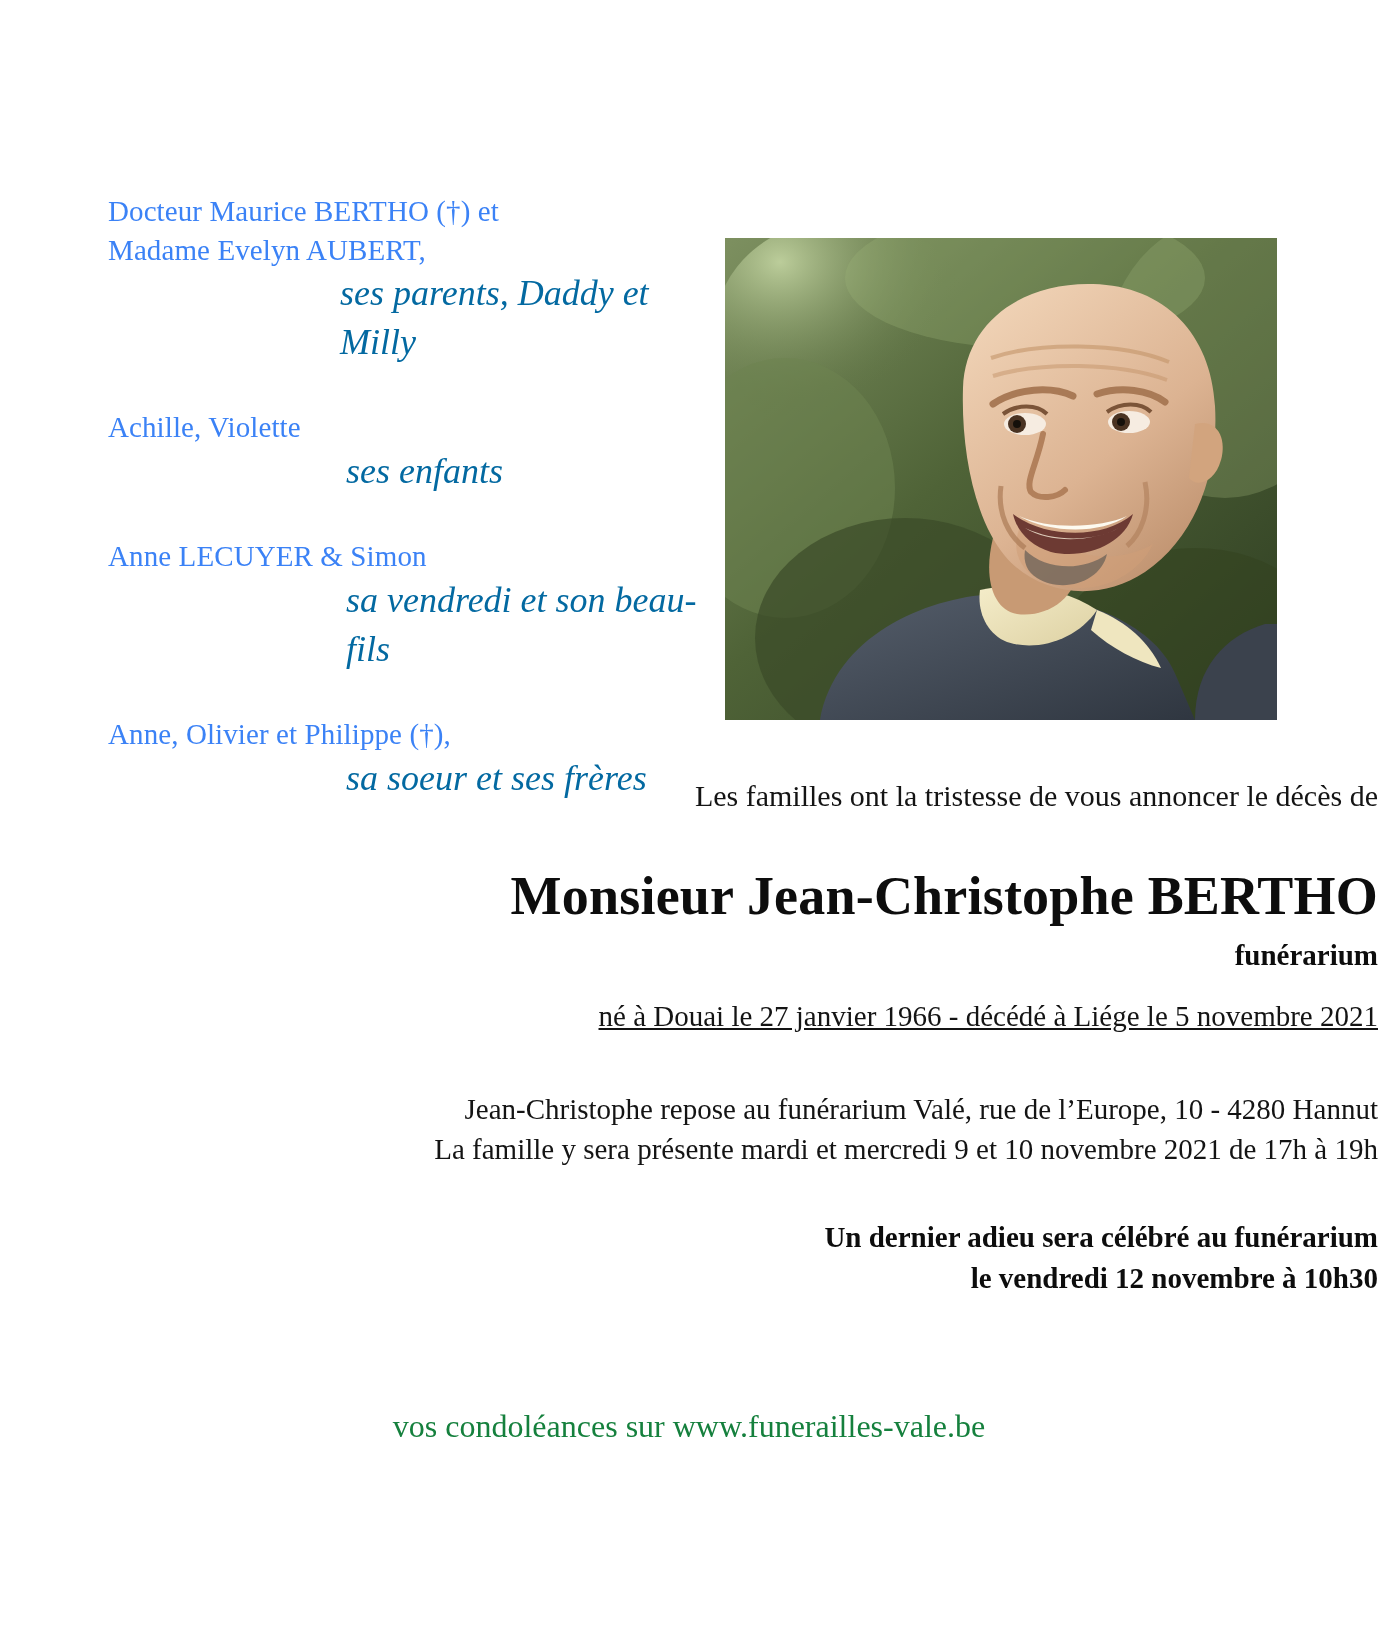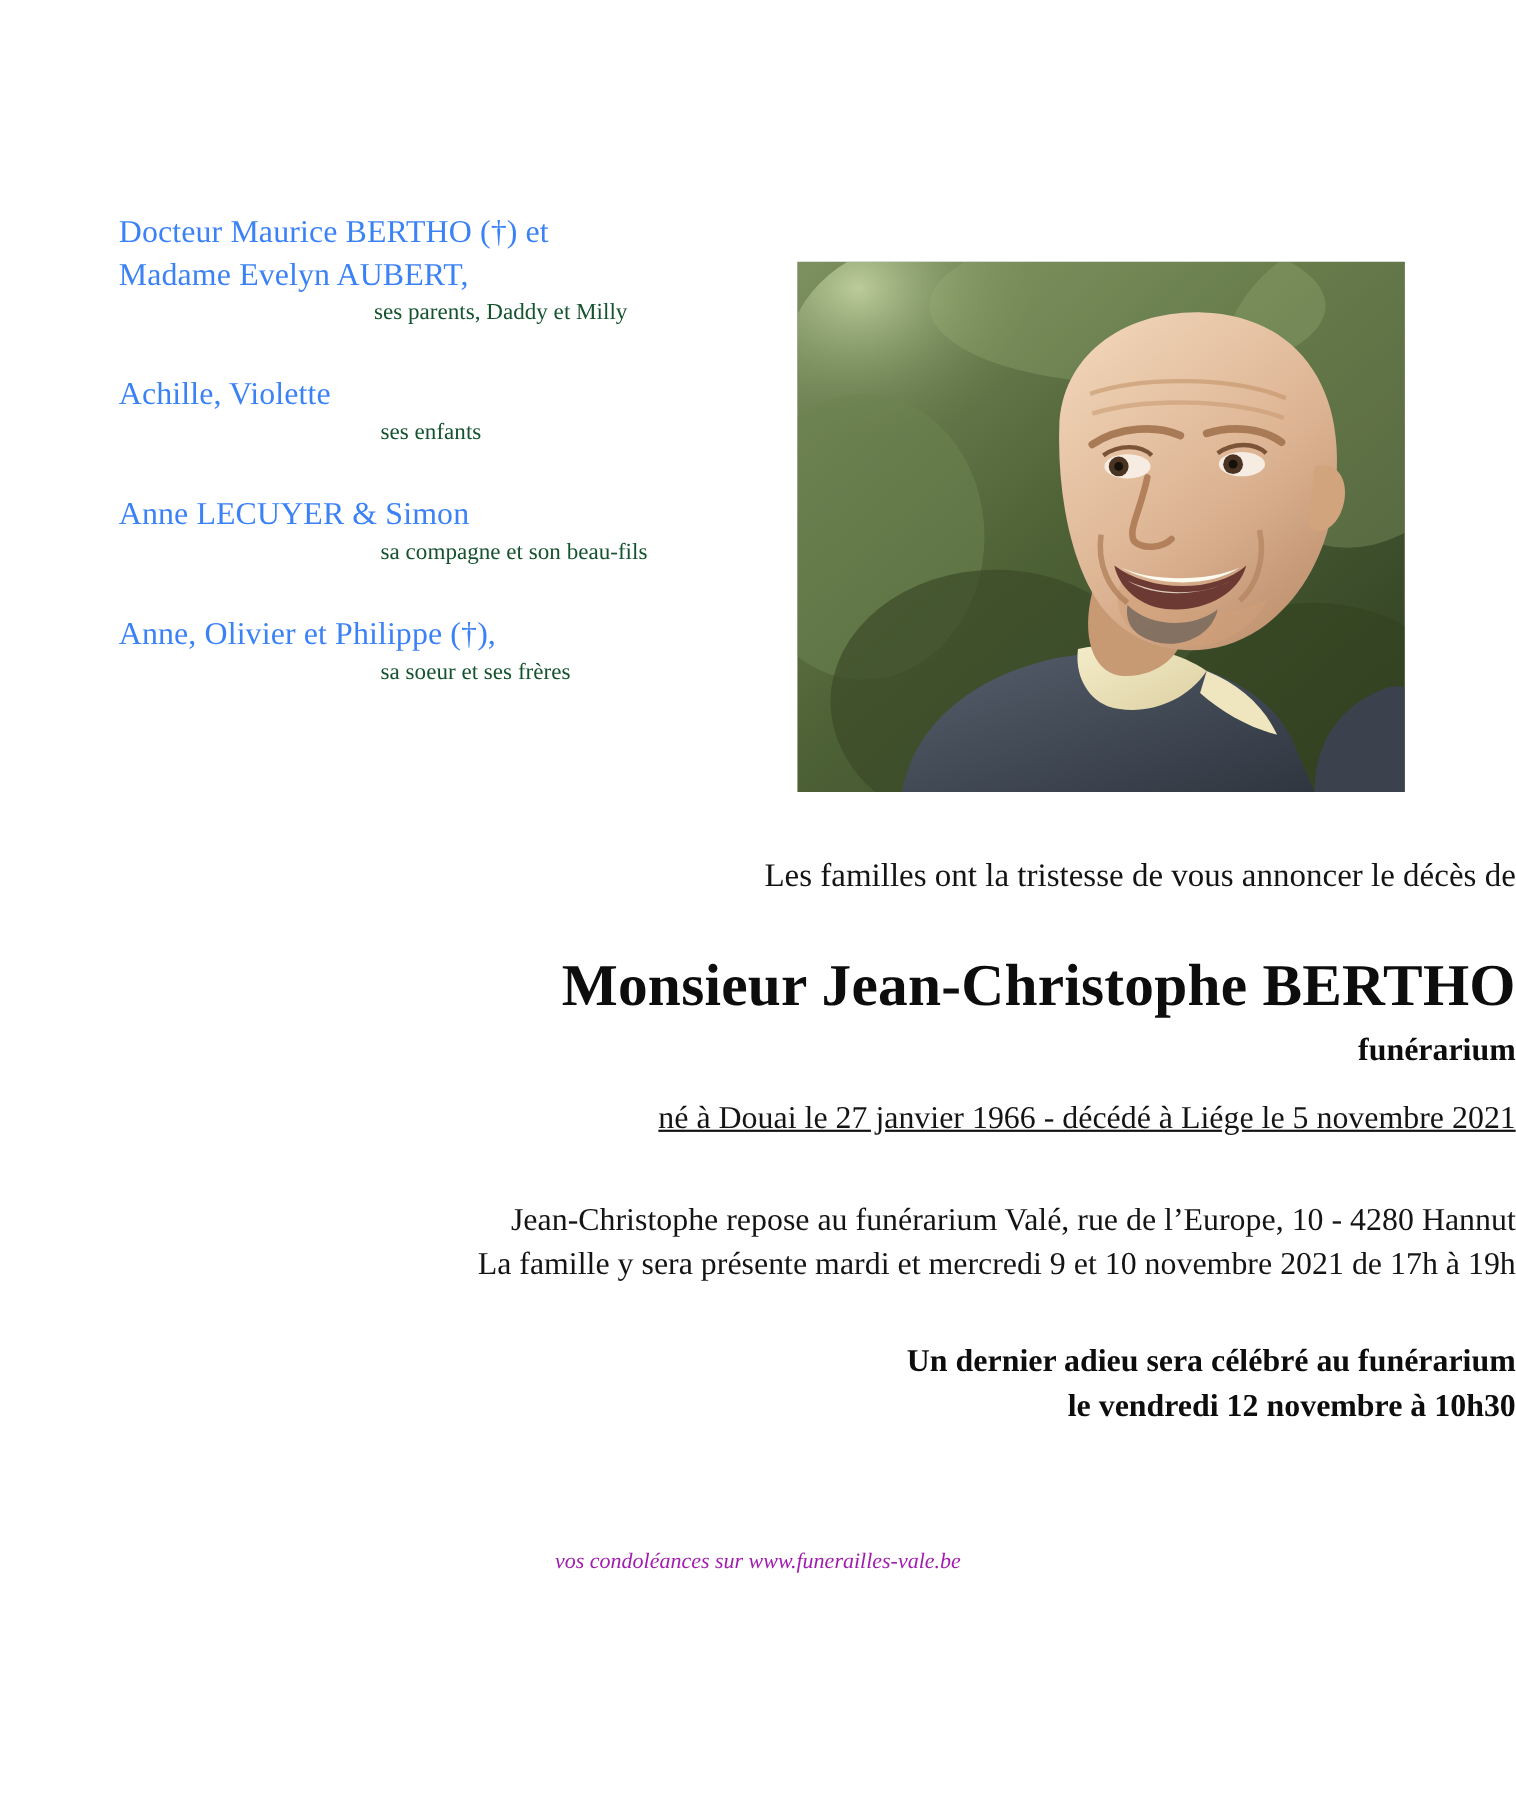--- a/index.html
+++ b/index.html
@@ -34,24 +34,25 @@
   }
   .family-group:last-child { margin-bottom: 0; }
 
   .fam-name {
     font-size: 29px;
     line-height: 1.33;
     color: #3b82f6;
     letter-spacing: 0.1px;
   }
   .fam-rel {
-    font-size: 21px;
+    font-style: italic;
+    font-size: 36px;
     line-height: 1.35;
     padding-left: 238px;
-    color: #14532d;
+    color: #0369a1;
   }
   .fam-rel.indent-wide { padding-left: 232px; }
 
   
   .portrait {
     position: absolute;
     left: 725px;
     top: 238px;
     width: 552px;
     height: 482px;
@@ -104,23 +105,22 @@
     font-weight: bold;
     line-height: 1.4;
     color: #0d0d0d;
   }
   .condolences {
     position: absolute;
     left: 0;
     right: 0;
     top: 1408px;
     text-align: center;
-    font-style: italic;
-    font-size: 20px;
-    color: #a21caf;
+    font-size: 32px;
+    color: #15803d;
   }
 </style>
 </head>
 <body>
 
 <div class="page">
 
   <div class="family-block">
 
     <div class="family-group">
@@ -129,21 +129,21 @@
       <div class="fam-rel indent-wide">ses parents, Daddy et Milly</div>
     </div>
 
     <div class="family-group">
       <div class="fam-name">Achille, Violette</div>
       <div class="fam-rel">ses enfants</div>
     </div>
 
     <div class="family-group">
       <div class="fam-name">Anne LECUYER &amp; Simon</div>
-      <div class="fam-rel">sa compagne et son beau-fils</div>
+      <div class="fam-rel">sa vendredi et son beau-fils</div>
     </div>
 
     <div class="family-group">
       <div class="fam-name">Anne, Olivier et Philippe (†),</div>
       <div class="fam-rel">sa soeur et ses frères</div>
     </div>
 
   </div>
 
   <div class="portrait">

